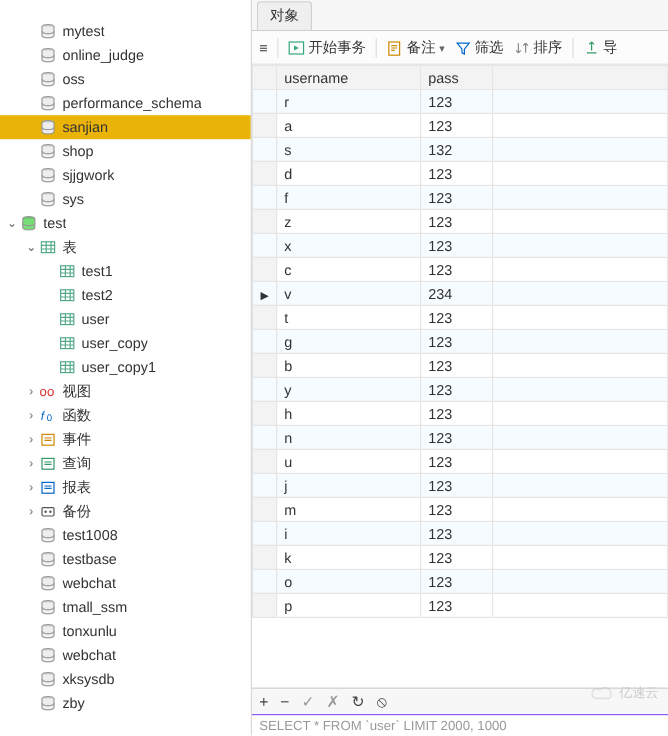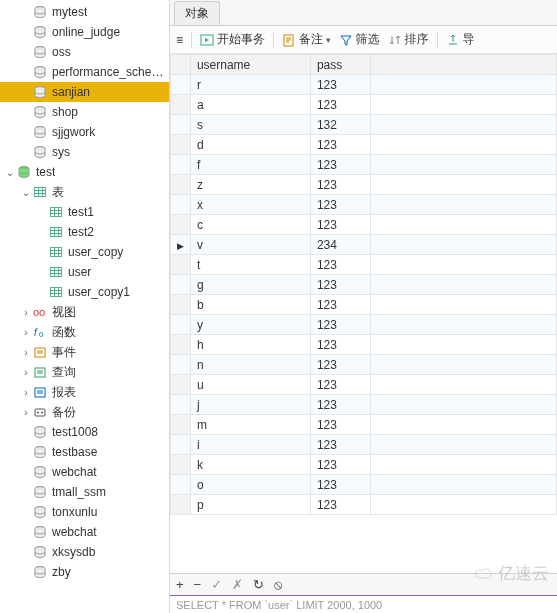--- a/index.html
+++ b/index.html
@@ -9,25 +9,25 @@
     font-size: 12px;
     color: #333;
     background: #fff;
     width: 557px;
     height: 613px;
     overflow: hidden;
     position: relative;
   }
   .main { display: flex; height: 100%; }
   .sidebar {
-    width: 170px;
+    width: 210px;
     border-right: 1px solid #d8d8d8;
     overflow-y: auto;
     background: #fff;
-    padding-top: 2px;
+    padding-top: 16px;
   }
   .tree-item {
     display: flex;
     align-items: center;
     height: 20px;
     padding-right: 4px;
     cursor: pointer;
     white-space: nowrap;
   }
   .tree-item.selected { background: #eab308; }
@@ -68,21 +68,21 @@
   .footbar {
     height:22px; border-top:1px solid #d0d0d0; background:#f7f7f7;
     display:flex; align-items:center; padding:0 6px; gap:10px; font-size:13px; color:#444;
   }
   .footbar span { cursor:pointer; }
   .statusbar {
     height:18px; border-top:1px solid #8b5cf6; color:#999; font-size:11px; padding:0 6px;
     display:flex; align-items:center;
   }
   .watermark {
-    position:absolute; right:8px; bottom:28px; color:#ccc; font-size:17px; pointer-events:none;
+    position:absolute; right:8px; bottom:28px; color:#ccc; font-size:11px; pointer-events:none;
     display:flex; align-items:center; gap:4px;
   }
   .watermark svg { opacity:.35;}
 </style>
 </head>
 <body>
 
 <div class="main">
   <div class="sidebar" id="sidebar">
       <div class="tree-item" style="padding-left:20px">
@@ -215,31 +215,31 @@
     <span class="label">test2</span>
       </div>
       <div class="tree-item" style="padding-left:36px">
     <span class="twisty"></span>
     <span class="icon">
           <svg width="14" height="14" viewBox="0 0 14 14">
             <rect x="1.5" y="2.5" width="11" height="9" fill="#fff" stroke="#5a8"></rect>
             <path d="M1.5 5.5h11M1.5 8.5h11M5.5 2.5v9M9.5 2.5v9" stroke="#5a8"></path>
           </svg>
         </span>
-    <span class="label">user_copy</span>
+    <span class="label">user</span>
       </div>
       <div class="tree-item" style="padding-left:36px">
     <span class="twisty"></span>
     <span class="icon">
           <svg width="14" height="14" viewBox="0 0 14 14">
             <rect x="1.5" y="2.5" width="11" height="9" fill="#fff" stroke="#5a8"></rect>
             <path d="M1.5 5.5h11M1.5 8.5h11M5.5 2.5v9M9.5 2.5v9" stroke="#5a8"></path>
           </svg>
         </span>
-    <span class="label">user</span>
+    <span class="label">user_copy</span>
       </div>
       <div class="tree-item" style="padding-left:36px">
     <span class="twisty"></span>
     <span class="icon">
           <svg width="14" height="14" viewBox="0 0 14 14">
             <rect x="1.5" y="2.5" width="11" height="9" fill="#fff" stroke="#5a8"></rect>
             <path d="M1.5 5.5h11M1.5 8.5h11M5.5 2.5v9M9.5 2.5v9" stroke="#5a8"></path>
           </svg>
         </span>
     <span class="label">user_copy1</span>

